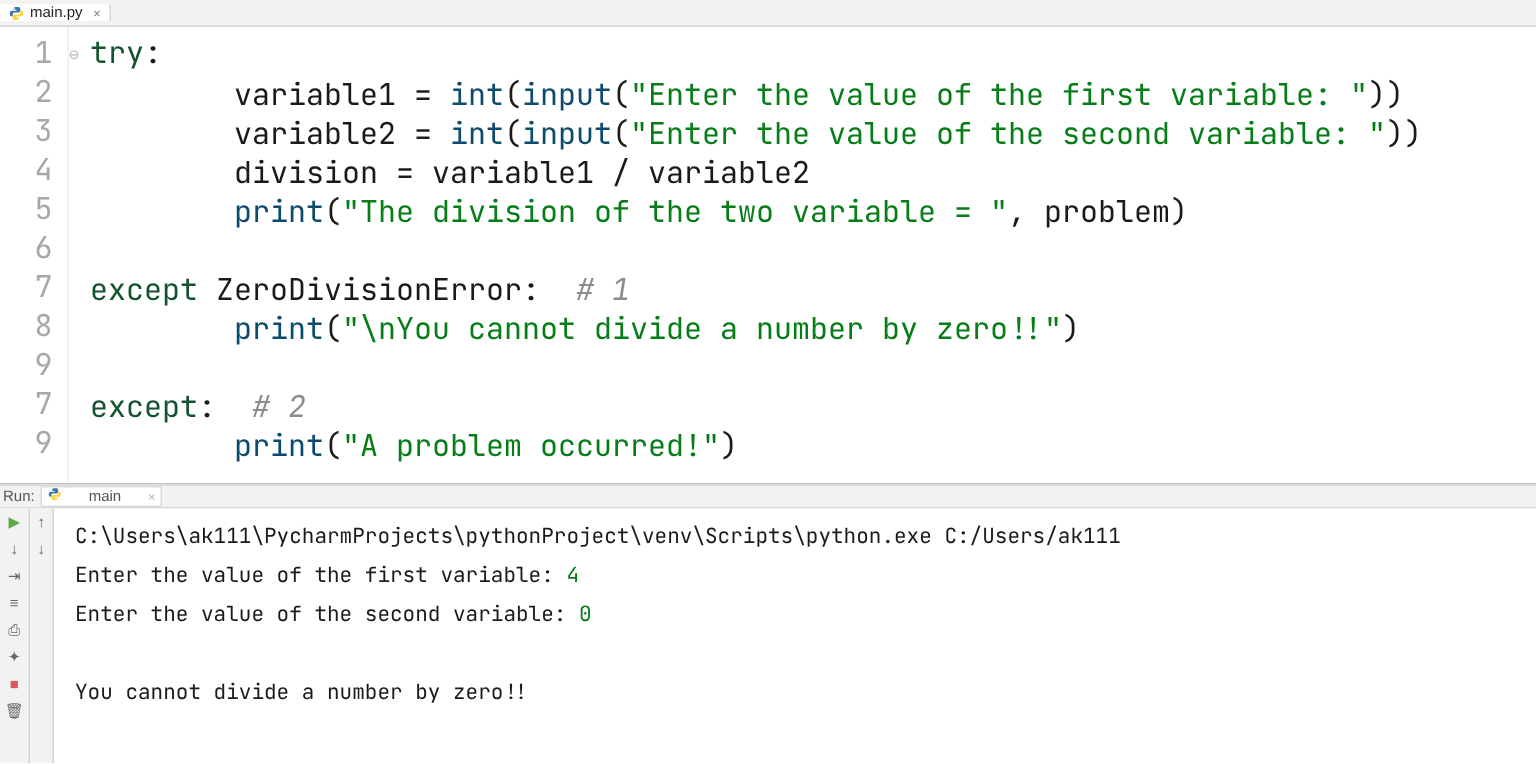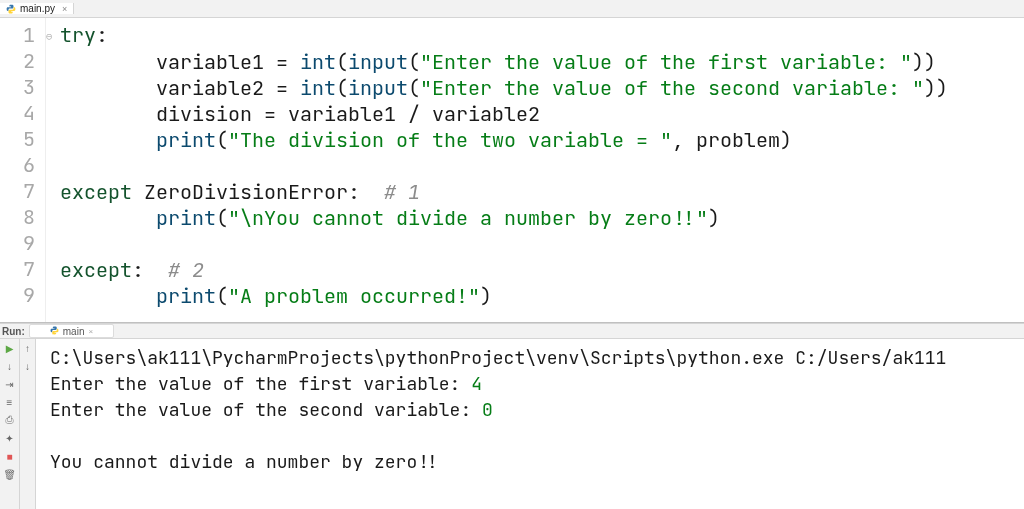--- a/index.html
+++ b/index.html
@@ -93,25 +93,25 @@
     display: flex;
     align-items: center;
     background: #f2f2f2;
     border-top: 1px solid #d5d5d5;
     border-bottom: 1px solid #d5d5d5;
     font-size: 10px;
     color: #555;
     padding-left: 2px;
     gap: 4px;
   }
-  .run-label { font-weight: 700; color:#555; }
+  .run-label { font-weight: 400; color:#555; }
   .run-config {
-    display: flex; align-items: center; gap: 4px;
-    background: #ffffff;
-    padding: 0 20px;
+    display: flex; align-items: center; gap: 18px;
+    background: #ffffff;
+    padding: 0 4px;
     height: 14px;
     border: 1px solid #dcdcdc;
     border-radius: 2px;
   }
 
   
   .console-row {
     flex: 0 0 auto;
     display: flex;
     height: 170px;
@@ -133,21 +133,21 @@
     font-size: 10px;
     color: #666;
     cursor: pointer;
   }
   .tool-btn.green { color: #5da845; }
   .tool-btn.stop  { color: #e05555; }
   .console {
     flex: 1;
     padding: 6px 0 0 14px;
     font-family: "JetBrains Mono","Consolas","Menlo",monospace;
-    font-size: 18px;
+    font-size: 14px;
     line-height: 26px;
     white-space: pre;
     color: #1a1a1a;
     overflow: hidden;
   }
   .user-in { color: #067d17; }
 </style>
 </head>
 <body>
 

